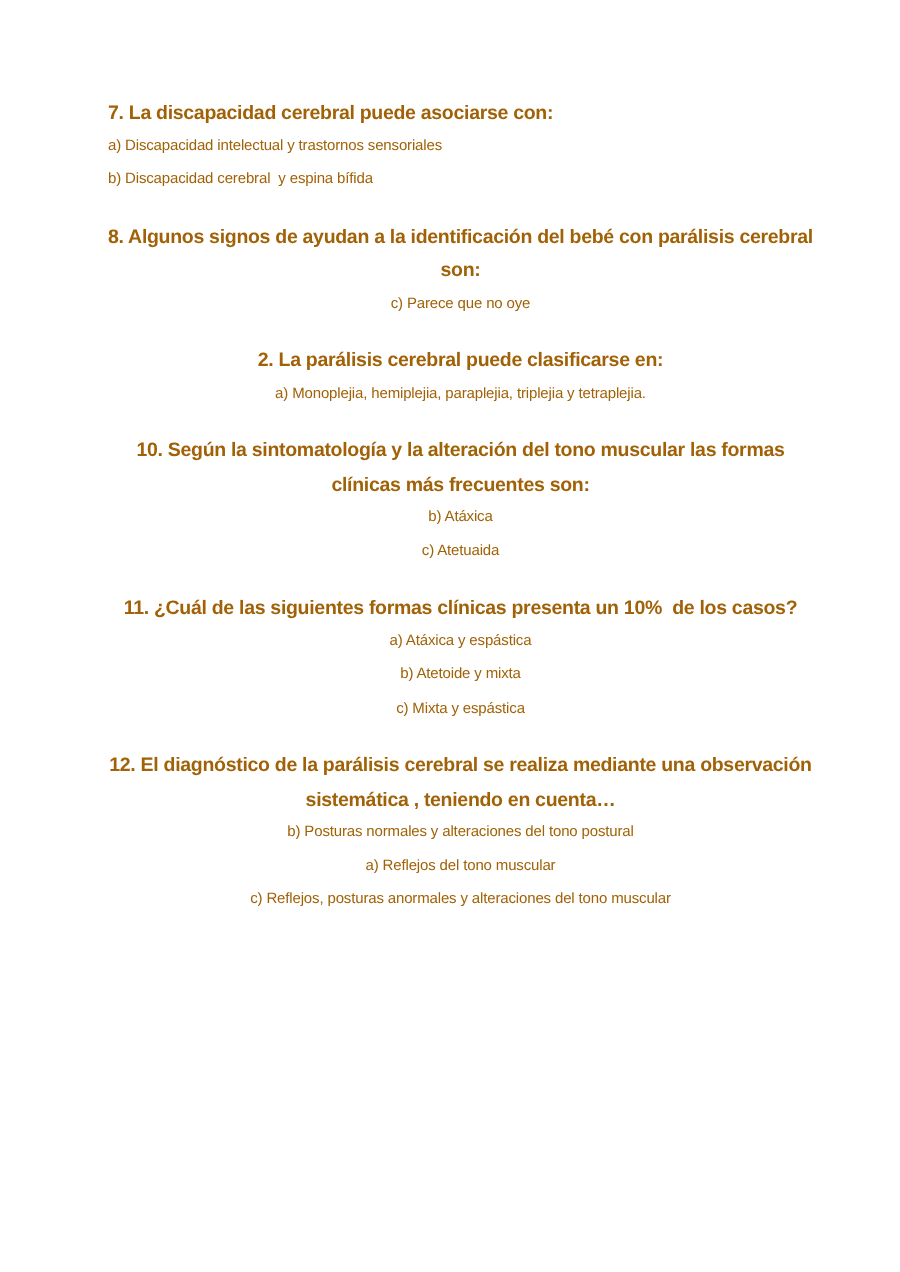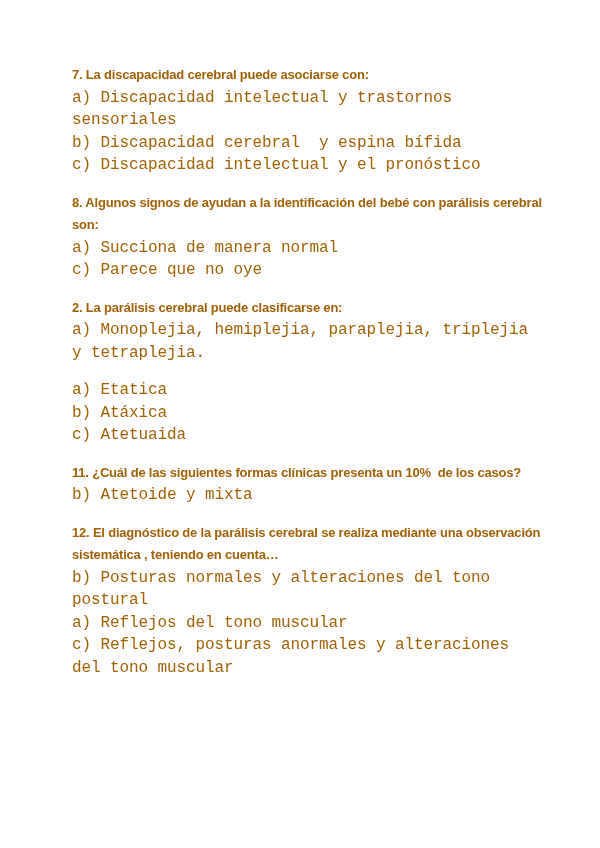--- a/index.html
+++ b/index.html
@@ -17,73 +17,73 @@
     padding: 64px 58px 0 72px;
     font-family: "Liberation Sans", "DejaVu Sans", sans-serif;
     color: #a16207;
     overflow: hidden;
   }
   .question {
     margin: 0;
   }
   .question + .question {
     margin-top: 15px;
+    text-align: center;
   }
   .q-title {
     margin: 0;
     font-weight: bold;
     font-size: 13px;
     line-height: 22.5px;
     letter-spacing: -0.2px;
     white-space: pre-wrap;
   }
   .tline {
     display: block;
   }
   .option {
     margin: 0;
-    font-size: 16px;
+    font-size: 10px;
     line-height: 22.5px;
     letter-spacing: -0.1px;
     white-space: pre-wrap;
-    font-family: Liberation Mono, monospace;
   }
 </style>
 </head>
 <body>
 
 <div class="page">
 
   <section class="question">
     <p class="q-title"><span class="tline">7. La discapacidad cerebral puede asociarse con:</span></p>
     <p class="option">a) Discapacidad intelectual y trastornos sensoriales</p>
     <p class="option">b) Discapacidad cerebral  y espina bífida</p>
-    <p class="option">c) Discapacidad intelectual y el pronóstico</p>
   </section>
 
   <section class="question">
     <p class="q-title"><span class="tline">8. Algunos signos de ayudan a la identificación del bebé con parálisis cerebral</span><span class="tline">son:</span></p>
-    <p class="option">a) Succiona de manera normal</p>
     <p class="option">c) Parece que no oye</p>
   </section>
 
   <section class="question">
     <p class="q-title"><span class="tline">2. La parálisis cerebral puede clasificarse en:</span></p>
     <p class="option">a) Monoplejia, hemiplejia, paraplejia, triplejia y tetraplejia.</p>
   </section>
 
   <section class="question">
-    <p class="option">a) Etatica</p>
+    <p class="q-title"><span class="tline">10. Según la sintomatología y la alteración del tono muscular las formas</span><span class="tline">clínicas más frecuentes son:</span></p>
     <p class="option">b) Atáxica</p>
     <p class="option">c) Atetuaida</p>
   </section>
 
   <section class="question">
     <p class="q-title"><span class="tline">11. ¿Cuál de las siguientes formas clínicas presenta un 10%  de los casos?</span></p>
+    <p class="option">a) Atáxica y espástica</p>
     <p class="option">b) Atetoide y mixta</p>
+    <p class="option">c) Mixta y espástica</p>
   </section>
 
   <section class="question">
     <p class="q-title"><span class="tline">12. El diagnóstico de la parálisis cerebral se realiza mediante una observación</span><span class="tline">sistemática , teniendo en cuenta…</span></p>
     <p class="option">b) Posturas normales y alteraciones del tono postural</p>
     <p class="option">a) Reflejos del tono muscular</p>
     <p class="option">c) Reflejos, posturas anormales y alteraciones del tono muscular</p>
   </section>
 
 </div>

